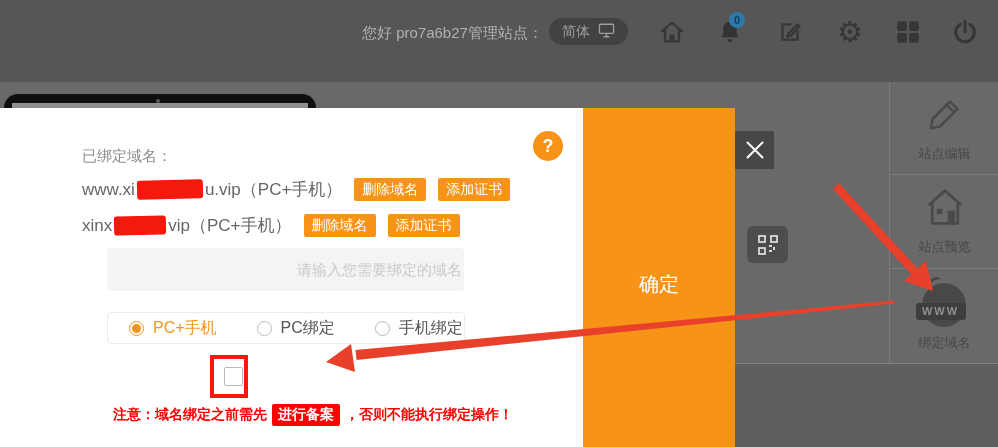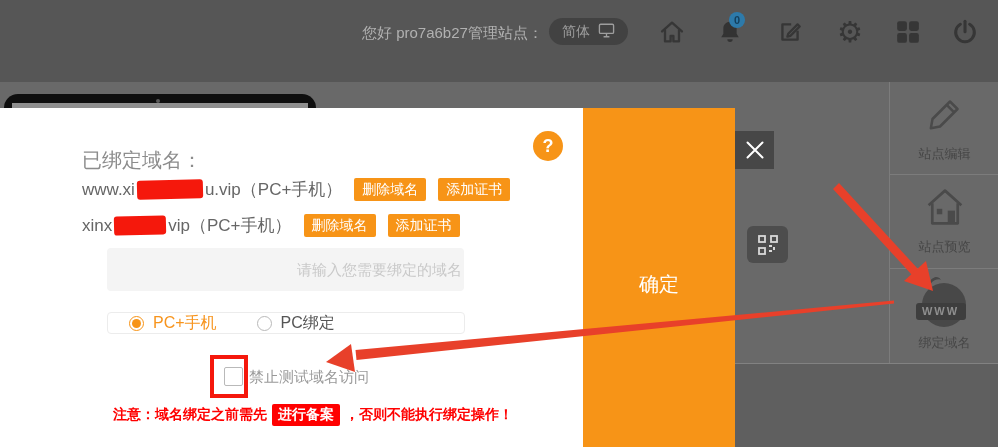--- a/index.html
+++ b/index.html
@@ -37,33 +37,33 @@
   .bottom-band{left:735px;top:363px;width:263px;height:84px;background:#5f5f5f;border-top:1px solid #828282;z-index:3;}
 
   .qr-btn{left:747px;top:226px;width:41px;height:37px;background:#4d4d4d;border-radius:6px;z-index:5;
           display:flex;align-items:center;justify-content:center;cursor:pointer;}
   .qr-sliver{left:730px;top:228px;width:5px;height:34px;background:#4d4d4d;z-index:5;}
 
   
   .modal{left:0;top:108px;width:583px;height:339px;background:#ffffff;z-index:10;}
   .help-circle{left:533px;top:131px;width:30px;height:30px;border-radius:50%;background:#f79417;color:#fff;
                font-size:18px;font-weight:bold;text-align:center;line-height:30px;z-index:12;cursor:pointer;}
-  .bound-label{left:82px;top:147px;color:#8c8c8c;font-size:20px;z-index:11;}
+  .bound-label{left:82px;top:147px;color:#8c8c8c;font-size:15px;z-index:11;}
   .domain-row{display:flex;align-items:center;color:#666;font-size:17px;z-index:11;white-space:nowrap;}
   .row1{left:82px;top:178px;}
   .row2{left:82px;top:214px;}
   .scribble{display:inline-block;height:19px;background:#f5180c;border-radius:3px;transform:rotate(-1.5deg);margin:0 2px;}
   .scr1{width:66px;}
   .scr2{width:52px;}
   .mini-btn{margin-left:12px;background:#f79417;color:#fff;font-size:14px;padding:3px 8px;border-radius:2px;
             border:none;cursor:pointer;line-height:17px;font-family:inherit;}
   .domain-input{left:107px;top:248px;width:353px;height:41px;background:#f4f4f4;border:none;border-radius:4px;
                 text-align:right;font-size:15px;color:#666;z-index:11;font-family:inherit;outline:none;}
   .domain-input::placeholder{color:#c9c9c9;}
-  .radio-box{left:107px;top:312px;width:358px;height:22px;border:1px solid #ececec;border-radius:4px;background:#fff;
+  .radio-box{left:107px;top:312px;width:358px;height:32px;border:1px solid #ececec;border-radius:4px;background:#fff;
              display:flex;align-items:center;padding-left:21px;box-sizing:border-box;z-index:11;}
   .radio-item{display:flex;align-items:center;gap:9px;margin-right:40px;cursor:pointer;}
   .radio{width:15px;height:15px;border-radius:50%;border:1px solid #b9b9b9;background:#fff;box-sizing:border-box;
          display:flex;align-items:center;justify-content:center;}
   .radio .dot{display:none;width:9px;height:9px;border-radius:50%;background:#f79417;}
   .radio-item.selected .radio{border-color:#f79417;}
   .radio-item.selected .radio .dot{display:block;}
   .radio-label{color:#555;font-size:16px;}
   .radio-item.selected .radio-label{color:#f7941d;}
   .checkbox{left:224px;top:367px;width:17px;height:17px;border:1px solid #b9b9b9;border-radius:2px;background:#fff;
@@ -209,24 +209,27 @@
     <span class="radio-item selected">
       <span class="radio">
           <span class="dot"></span>
         </span>
       <span class="radio-label">PC+手机</span>
     </span>
     <span class="radio-item">
       <span class="radio"></span>
       <span class="radio-label">PC绑定</span>
     </span>
+    <span class="radio-item" style="margin-right:0">
+      <span class="radio"></span>
+      <span class="radio-label">手机绑定</span>
+    </span>
   </div>
 
   <div class="abs checkbox"></div>
-  <div class="abs cb-label">禁止测试域名访问</div>
 
   <div class="abs note">
     <span>注意：域名绑定之前需先</span>
     <span class="note-link" style="pointer-events:auto">进行备案</span>
     <span>，否则不能执行绑定操作！</span>
   </div>
 
   <div class="abs confirm-panel"></div>
   <div class="abs confirm-label">确定</div>
   <div class="abs close-btn">

